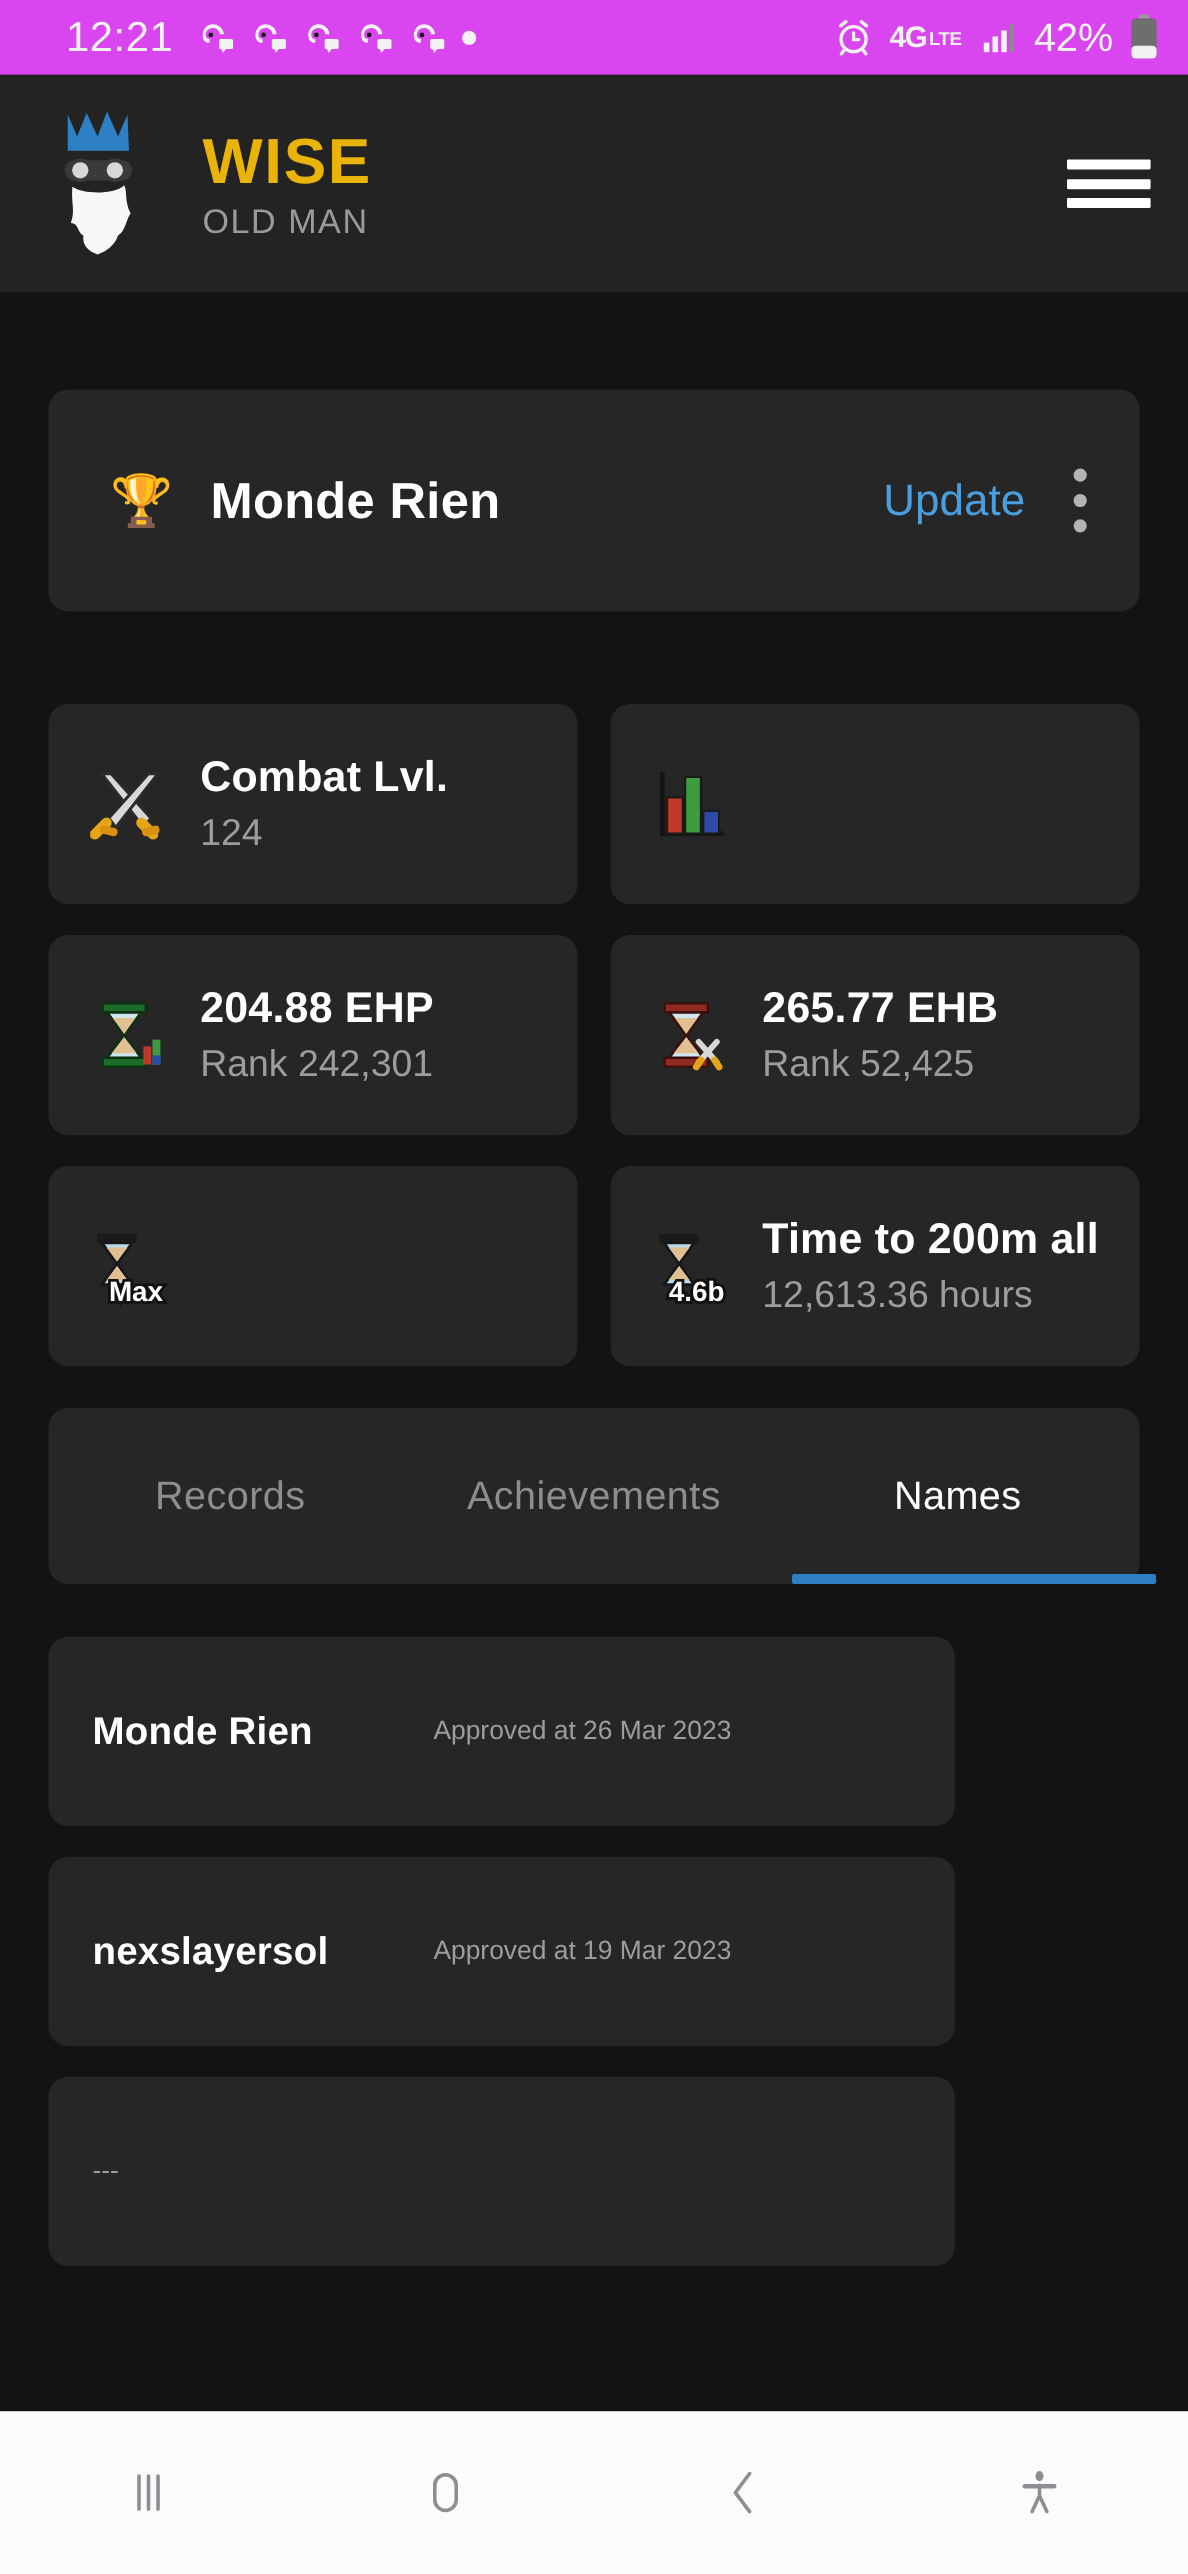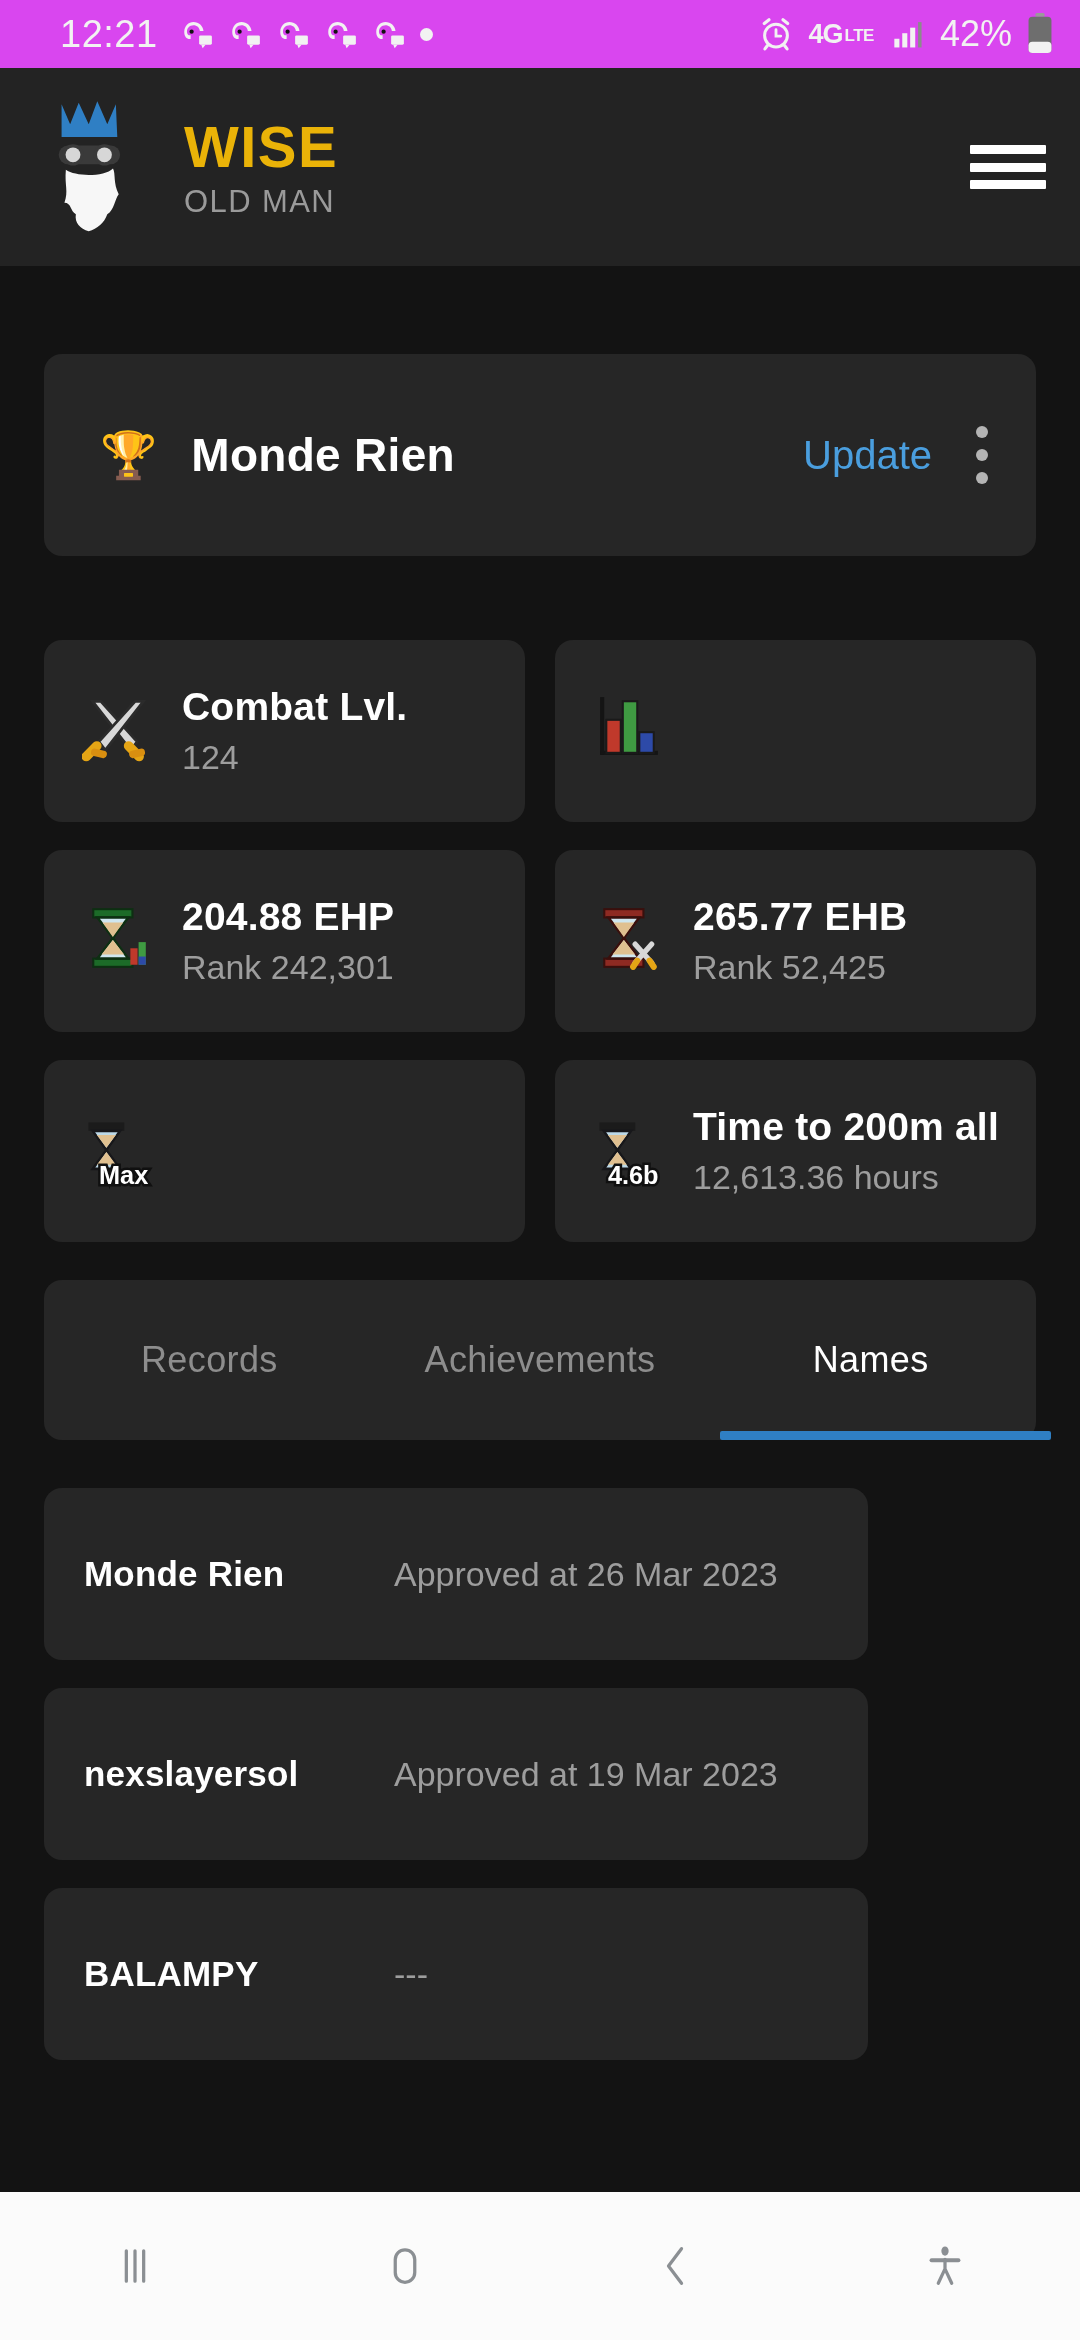--- a/index.html
+++ b/index.html
@@ -54,21 +54,21 @@
   .trophy { font-size:46px; line-height:1; flex:none; }
   .player-name { font-size:46px; font-weight:700; color:#fff; margin-left:34px; letter-spacing:.3px; }
   .update-link { margin-left:auto; font-size:40px; color:#4a9ede; font-weight:400; }
   .kebab { margin-left:44px; width:12px; display:flex; flex-direction:column; gap:11px; align-items:center; }
   .kebab i { width:12px; height:12px; border-radius:50%; background:#b4b4b4; display:block; }
 
   
   .stats { position:absolute; left:44px; top:374px; width:992px; }
   .stat-row { display:flex; gap:30px; margin-bottom:28px; }
   .stat-card { width:481px; height:182px; display:flex; align-items:center; padding:0 0 0 36px; }
-  .stat-ico { width:76px; height:76px; flex:none; display:flex; justify-content:center; position:relative; }
+  .stat-ico { width:76px; height:76px; flex:none; display:flex; align-items:center; justify-content:center; position:relative; }
   .stat-txt { margin-left:26px; }
   .stat-title { font-size:39px; font-weight:700; color:#fff; line-height:1.15; letter-spacing:.2px; }
   .stat-sub { font-size:34px; color:#9d9d9d; margin-top:9px; line-height:1.1; }
 
   
   .tabs {
     position:absolute; left:44px; top:1014px; width:992px; height:160px;
     display:flex; align-items:center;
   }
   .tab { flex:1; height:100%; display:flex; align-items:center; justify-content:center;
@@ -78,21 +78,21 @@
     content:""; position:absolute; left:15px; right:-15px; bottom:0; height:9px;
     background:#2f7fc4; border-radius:2px;
   }
 
   
   .namelist { position:absolute; left:44px; top:1222px; width:824px; }
   .name-row {
     height:172px; display:flex; align-items:center; padding:0 0 0 40px; margin-bottom:28px;
   }
   .name-main { font-size:35px; font-weight:700; color:#fff; width:310px; letter-spacing:.2px; }
-  .name-date { font-size:34px; color:#9d9d9d; }
+  .name-date { font-size:24px; color:#9d9d9d; }
 
   
   .navbar {
     position:absolute; bottom:0; left:0; width:1080px; height:148px;
     background:#fbfbfb; display:flex; align-items:center;
   }
   .nav-btn { flex:1; height:100%; display:flex; align-items:center; justify-content:center; }
 </style>
 </head>
 <body>
@@ -313,21 +313,20 @@
     <div class="namelist">
       <div class="card name-row">
         <span class="name-main">Monde Rien</span>
         <span class="name-date">Approved at 26 Mar 2023</span>
       </div>
       <div class="card name-row">
         <span class="name-main">nexslayersol</span>
         <span class="name-date">Approved at 19 Mar 2023</span>
       </div>
       <div class="card name-row">
-        <span class="name-main">BALAMPY</span>
         <span class="name-date">---</span>
       </div>
     </div>
 
   </div>
 
   <div class="navbar">
     <div class="nav-btn">
       <svg width="52" height="52" viewBox="0 0 24 24">
         <path d="M8 5 v14 M12 5 v14 M16 5 v14" stroke="#8b8f93" stroke-width="1.5" stroke-linecap="round"></path>

